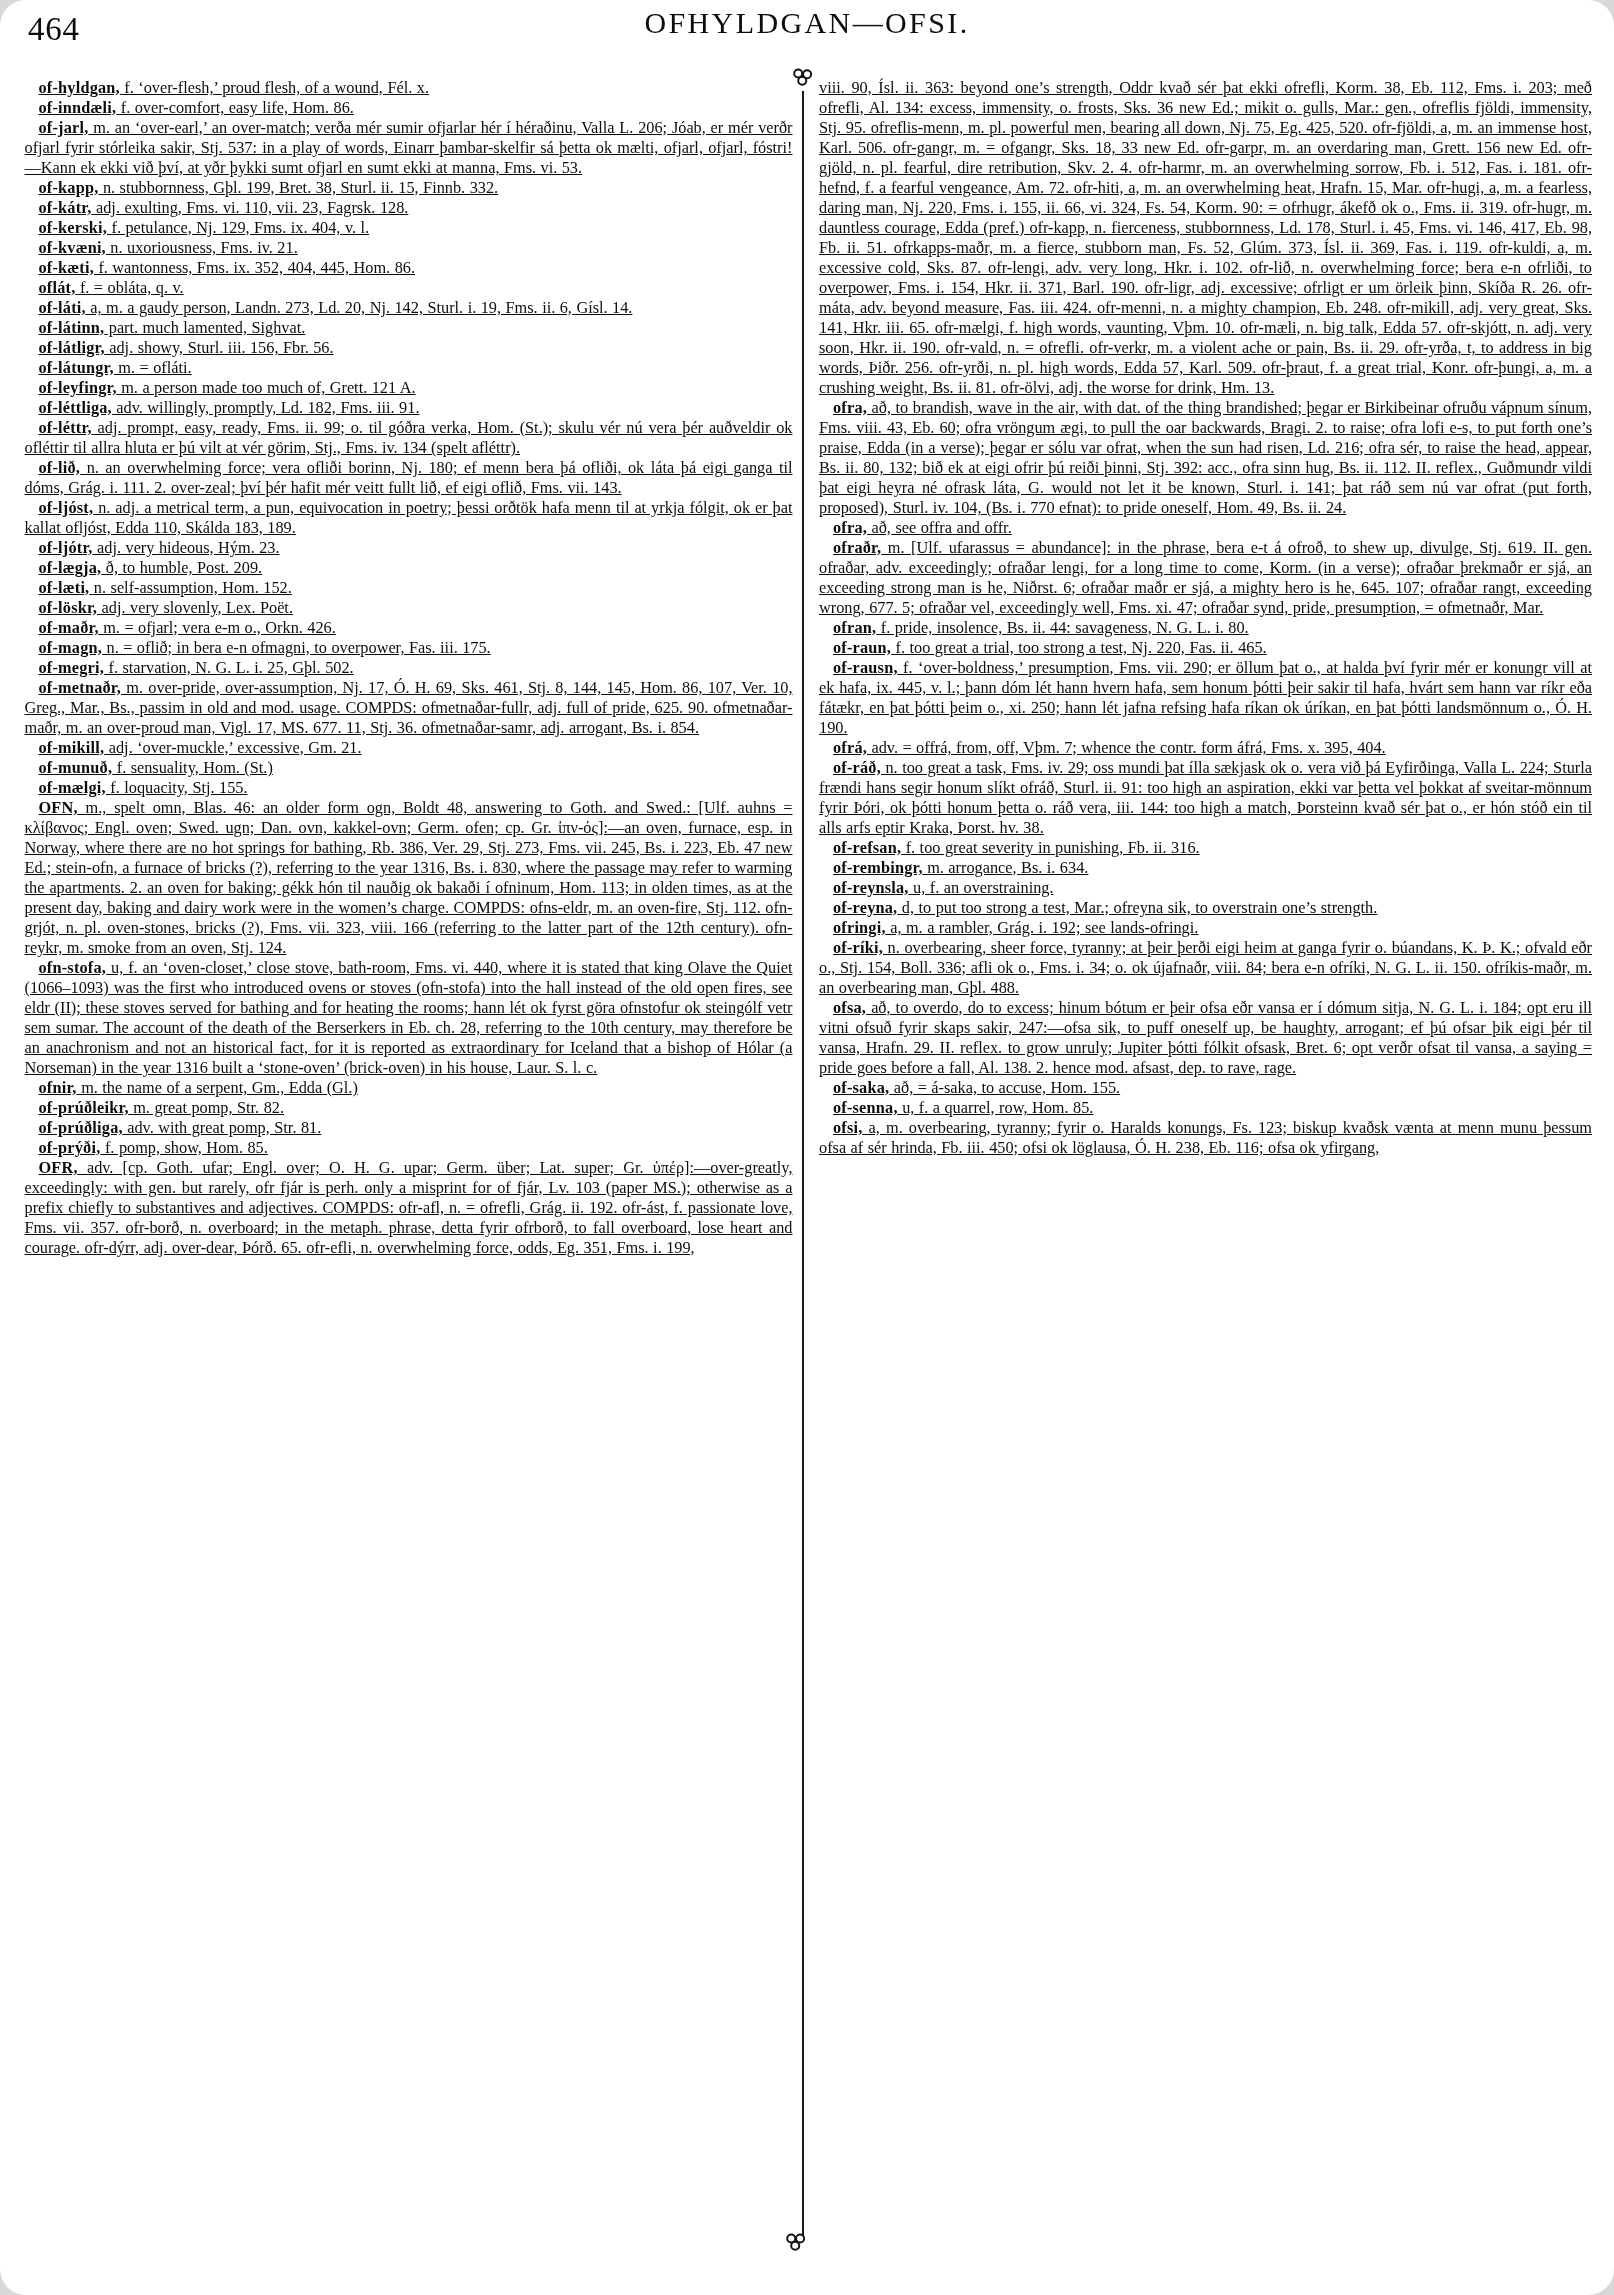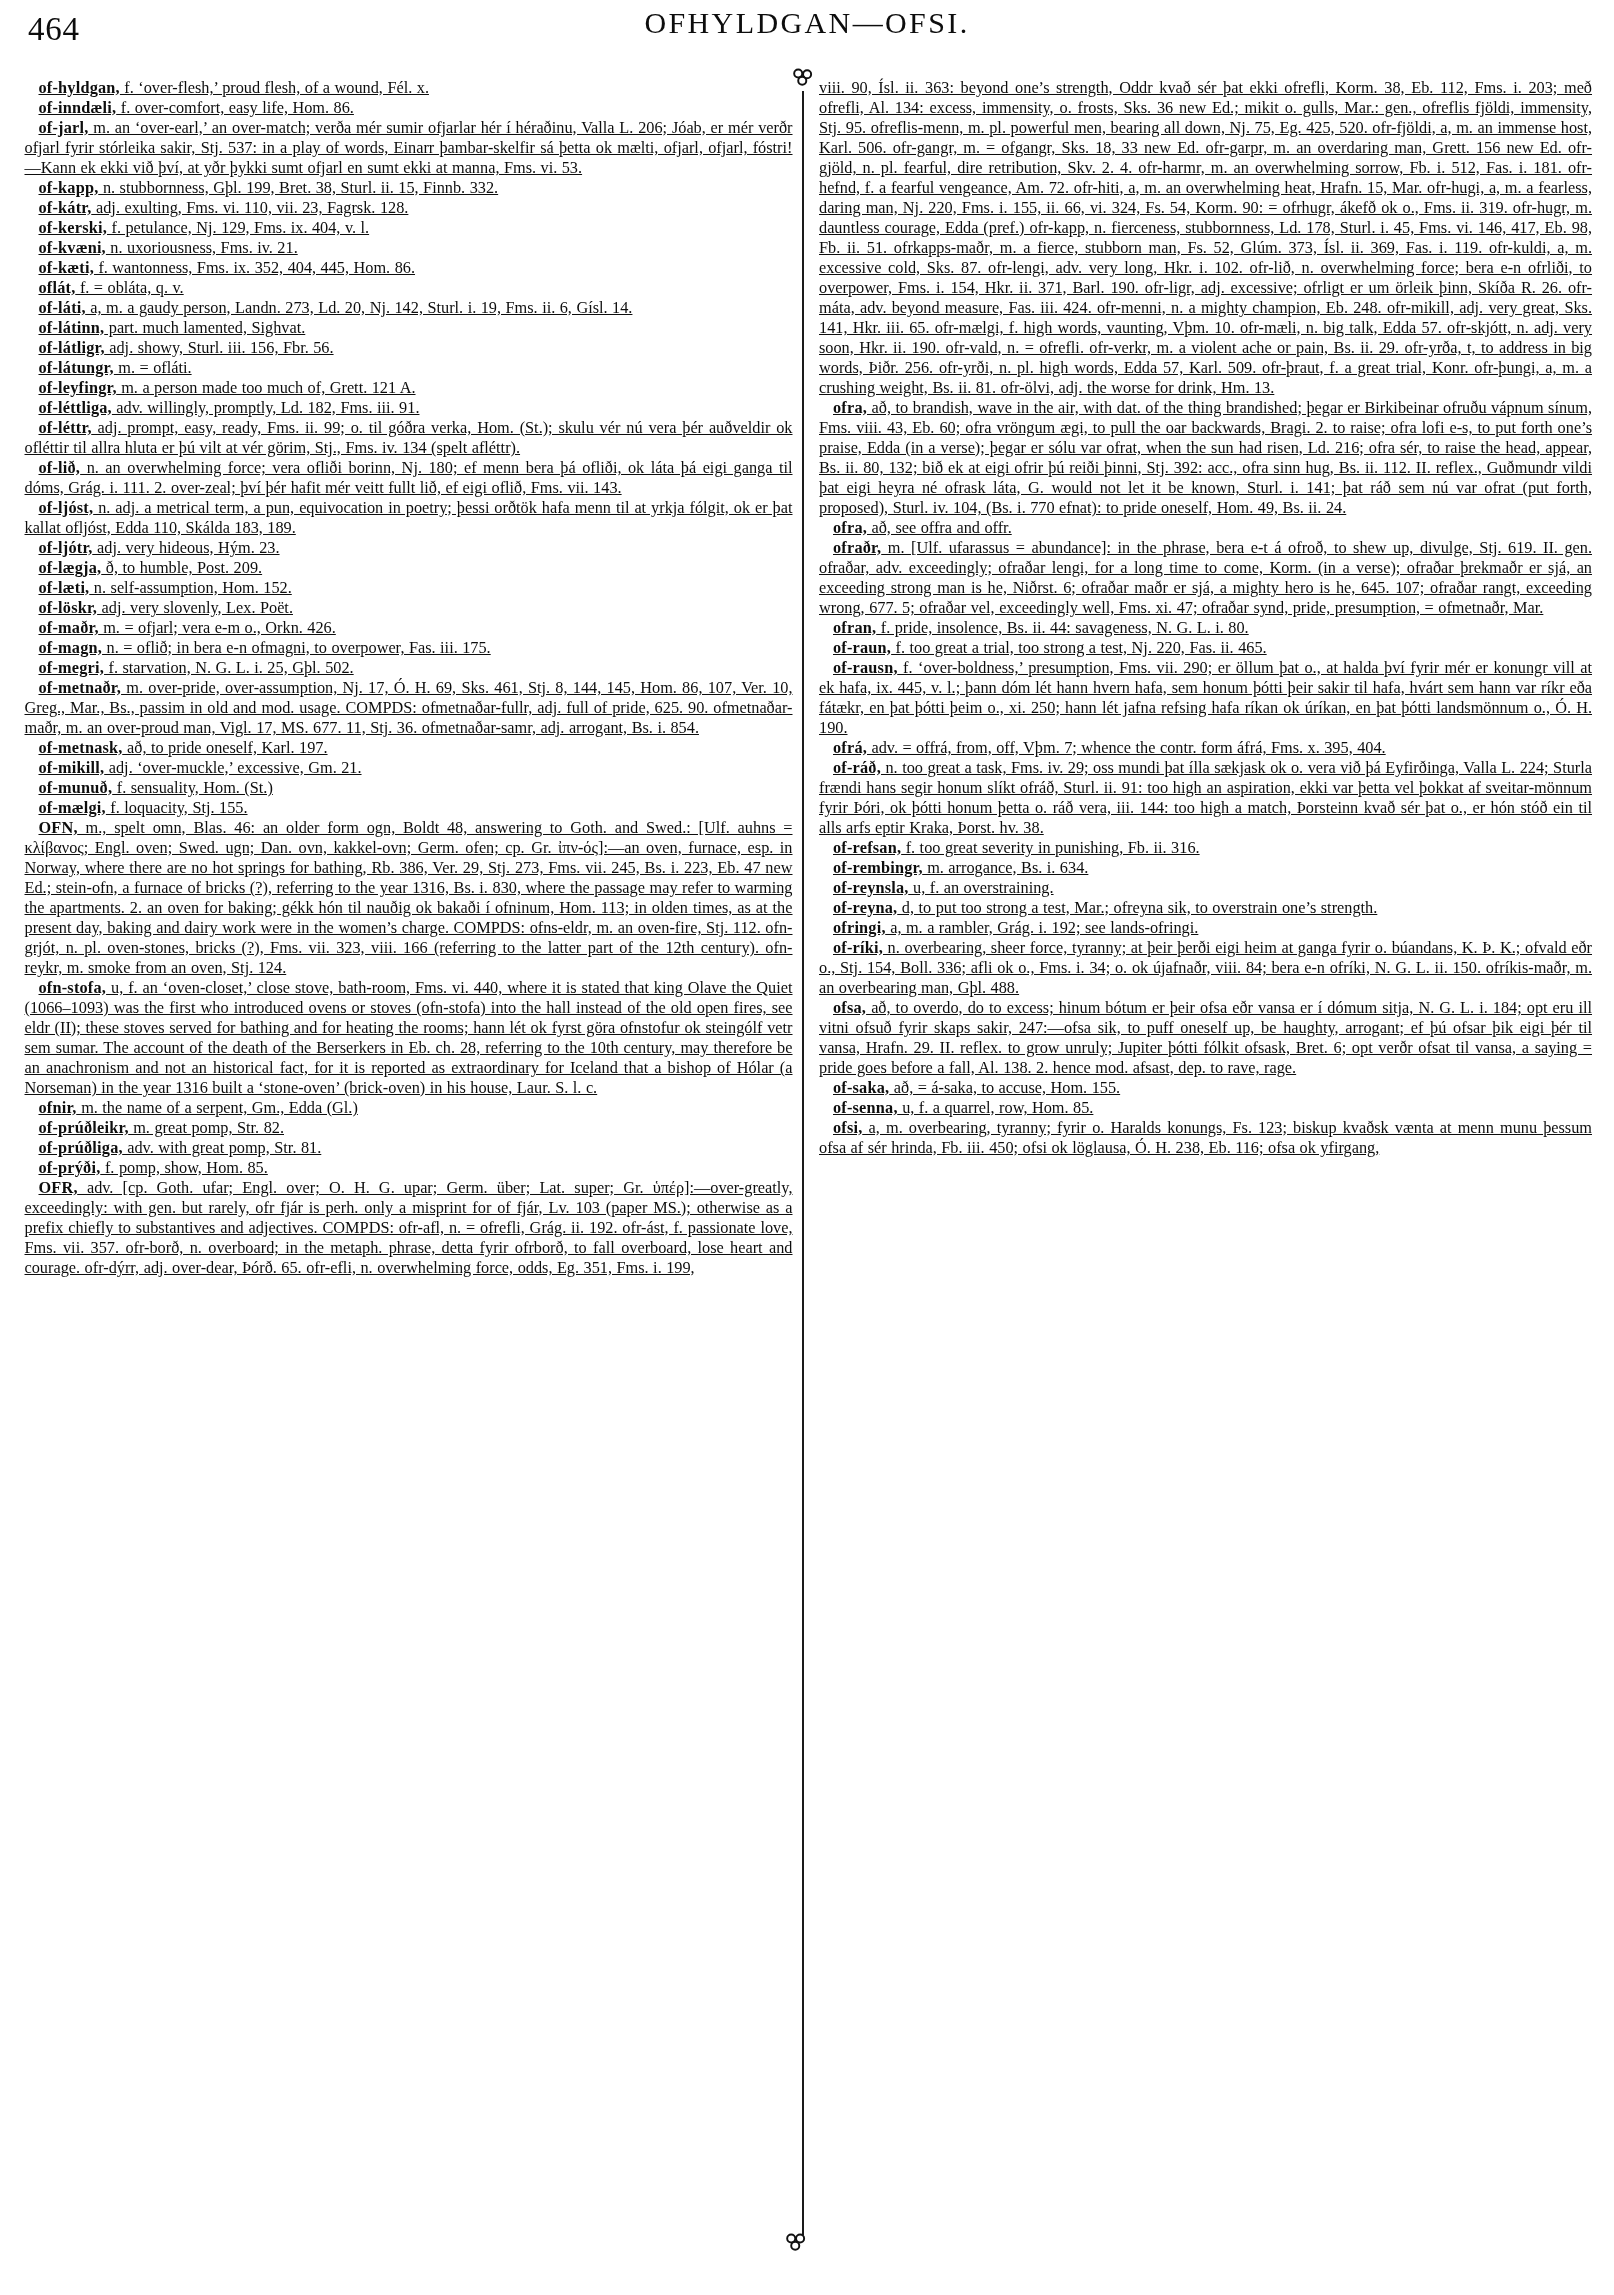--- a/index.html
+++ b/index.html
@@ -3,20 +3,21 @@
 <meta charset="utf-8">
 <style>
   html,body{margin:0;padding:0;background:#d8d8d8;}
   .page{
     position:relative;
     width:1614px;height:2295px;
     background:#ffffff;
     color:#0d0d0d;
     font-family:"Liberation Serif","DejaVu Serif",serif;
     overflow:hidden;
+    border-radius:26px;
   }
   .page-number{
     position:absolute;left:28px;top:9.8px;
     font-size:33px;line-height:38px;letter-spacing:0.8px;
   }
   .running-title{
     position:absolute;left:0;right:0;top:5px;
     text-align:center;
     font-size:30px;line-height:36px;
     letter-spacing:2.4px;
@@ -90,21 +91,20 @@
       <p class="entry"><b class="hw">of-lið,</b> n. an overwhelming force; vera ofliði borinn, Nj. 180; ef menn bera þá ofliði, ok láta þá eigi ganga til dóms, Grág. i. 111. 2. over-zeal; því þér hafit mér veitt fullt lið, ef eigi oflið, Fms. vii. 143.</p>
       <p class="entry"><b class="hw">of-ljóst,</b> n. adj. a metrical term, a pun, equivocation in poetry; þessi orðtök hafa menn til at yrkja fólgit, ok er þat kallat ofljóst, Edda 110, Skálda 183, 189.</p>
       <p class="entry"><b class="hw">of-ljótr,</b> adj. very hideous, Hým. 23.</p>
       <p class="entry"><b class="hw">of-lægja,</b> ð, to humble, Post. 209.</p>
       <p class="entry"><b class="hw">of-læti,</b> n. self-assumption, Hom. 152.</p>
       <p class="entry"><b class="hw">of-löskr,</b> adj. very slovenly, Lex. Poët.</p>
       <p class="entry"><b class="hw">of-maðr,</b> m. = ofjarl; vera e-m o., Orkn. 426.</p>
       <p class="entry"><b class="hw">of-magn,</b> n. = oflið; in bera e-n ofmagni, to overpower, Fas. iii. 175.</p>
       <p class="entry"><b class="hw">of-megri,</b> f. starvation, N. G. L. i. 25, Gþl. 502.</p>
       <p class="entry"><b class="hw">of-metnaðr,</b> m. over-pride, over-assumption, Nj. 17, Ó. H. 69, Sks. 461, Stj. 8, 144, 145, Hom. 86, 107, Ver. 10, Greg., Mar., Bs., passim in old and mod. usage. COMPDS: ofmetnaðar-fullr, adj. full of pride, 625. 90. ofmetnaðar-maðr, m. an over-proud man, Vigl. 17, MS. 677. 11, Stj. 36. ofmetnaðar-samr, adj. arrogant, Bs. i. 854.</p>
-      <p class="entry"><b class="hw">of-metnask,</b> að, to pride oneself, Karl. 197.</p>
       <p class="entry"><b class="hw">of-mikill,</b> adj. ‘over-muckle,’ excessive, Gm. 21.</p>
       <p class="entry"><b class="hw">of-munuð,</b> f. sensuality, Hom. (St.)</p>
       <p class="entry"><b class="hw">of-mælgi,</b> f. loquacity, Stj. 155.</p>
       <p class="entry"><b class="hw">OFN,</b> m., spelt omn, Blas. 46: an older form ogn, Boldt 48, answering to Goth. and Swed.: [Ulf. auhns = κλίβανος; Engl. oven; Swed. ugn; Dan. ovn, kakkel-ovn; Germ. ofen; cp. Gr. ἰπν-ός]:—an oven, furnace, esp. in Norway, where there are no hot springs for bathing, Rb. 386, Ver. 29, Stj. 273, Fms. vii. 245, Bs. i. 223, Eb. 47 new Ed.; stein-ofn, a furnace of bricks (?), referring to the year 1316, Bs. i. 830, where the passage may refer to warming the apartments. 2. an oven for baking; gékk hón til nauðig ok bakaði í ofninum, Hom. 113; in olden times, as at the present day, baking and dairy work were in the women’s charge. COMPDS: ofns-eldr, m. an oven-fire, Stj. 112. ofn-grjót, n. pl. oven-stones, bricks (?), Fms. vii. 323, viii. 166 (referring to the latter part of the 12th century). ofn-reykr, m. smoke from an oven, Stj. 124.</p>
       <p class="entry"><b class="hw">ofn-stofa,</b> u, f. an ‘oven-closet,’ close stove, bath-room, Fms. vi. 440, where it is stated that king Olave the Quiet (1066–1093) was the first who introduced ovens or stoves (ofn-stofa) into the hall instead of the old open fires, see eldr (II); these stoves served for bathing and for heating the rooms; hann lét ok fyrst göra ofnstofur ok steingólf vetr sem sumar. The account of the death of the Berserkers in Eb. ch. 28, referring to the 10th century, may therefore be an anachronism and not an historical fact, for it is reported as extraordinary for Iceland that a bishop of Hólar (a Norseman) in the year 1316 built a ‘stone-oven’ (brick-oven) in his house, Laur. S. l. c.</p>
       <p class="entry"><b class="hw">ofnir,</b> m. the name of a serpent, Gm., Edda (Gl.)</p>
       <p class="entry"><b class="hw">of-prúðleikr,</b> m. great pomp, Str. 82.</p>
       <p class="entry"><b class="hw">of-prúðliga,</b> adv. with great pomp, Str. 81.</p>
       <p class="entry"><b class="hw">of-prýði,</b> f. pomp, show, Hom. 85.</p>
       <p class="entry"><b class="hw">OFR,</b> adv. [cp. Goth. ufar; Engl. over; O. H. G. upar; Germ. über; Lat. super; Gr. ὑπέρ]:—over-greatly, exceedingly: with gen. but rarely, ofr fjár is perh. only a misprint for of fjár, Lv. 103 (paper MS.); otherwise as a prefix chiefly to substantives and adjectives. COMPDS: ofr-afl, n. = ofrefli, Grág. ii. 192. ofr-ást, f. passionate love, Fms. vii. 357. ofr-borð, n. overboard; in the metaph. phrase, detta fyrir ofrborð, to fall overboard, lose heart and courage. ofr-dýrr, adj. over-dear, Þórð. 65. ofr-efli, n. overwhelming force, odds, Eg. 351, Fms. i. 199,</p>

